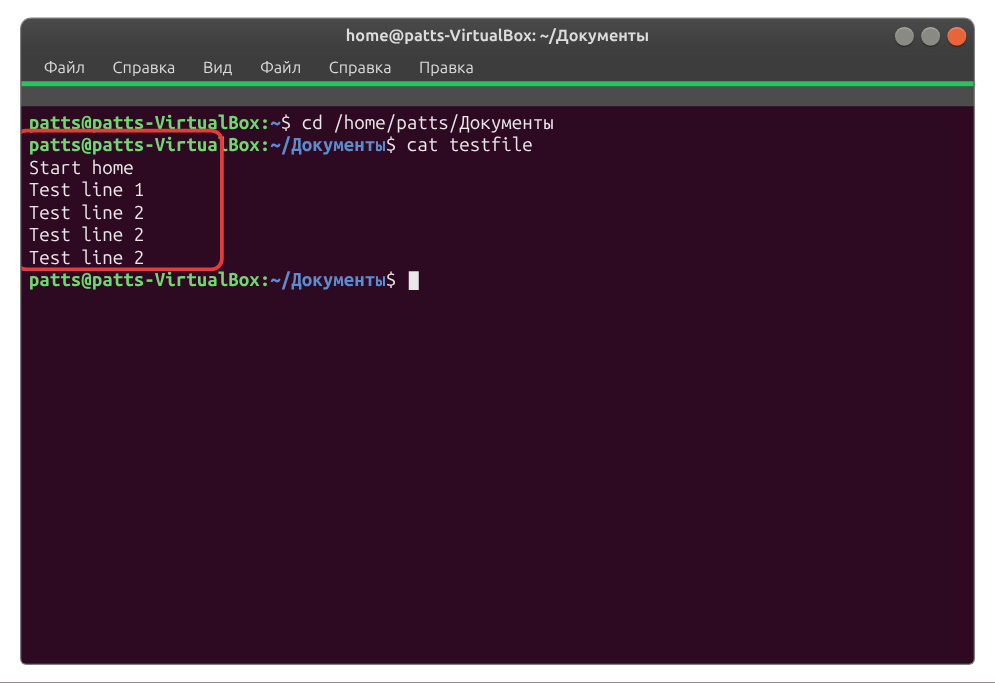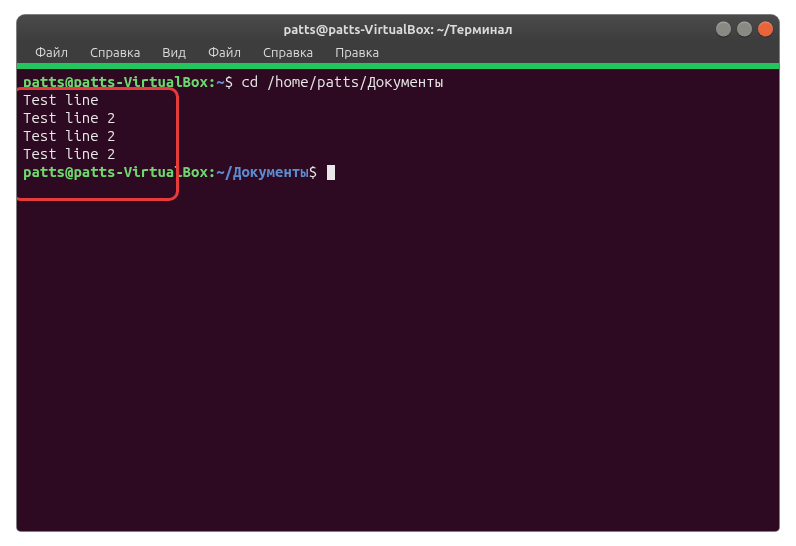--- a/index.html
+++ b/index.html
@@ -52,41 +52,42 @@
       display: inline-block;
       box-shadow: inset 0 1px 1px rgba(255,255,255,0.3), 0 1px 1px rgba(0,0,0,0.4);
     }
     .ctrl-min { background: #8a8a84; }
     .ctrl-max { background: #8a8a84; }
     .ctrl-close { background: #e9633b; }
     .menubar {
       height: 26px;
       background: #3d3d3d;
       display: flex;
-      align-items: flex-start;
+      align-items: center;
       padding: 0 8px;
       gap: 2px;
       color: #dcdcdc;
       font-size: 13px;
-      border-bottom: 6px solid #22c55e;
+      border-bottom: 4px solid #22c55e;
     }
     .menu-item {
       padding: 2px 10px;
       cursor: pointer;
     }
     .terminal-body {
       flex: 1;
       background: #2d0922;
       padding: 4px 6px;
       font-family: "Ubuntu Mono", "DejaVu Sans Mono", monospace;
       font-size: 15px;
       line-height: 18px;
       color: #e8e8e8;
       position: relative;
       overflow: hidden;
+      margin-top: 16px;
     }
     .prompt-user { color: #6fd86f; font-weight: bold; }
     .prompt-path { color: #5c8cce; font-weight: bold; }
     .prompt-dollar { color: #e8e8e8; }
     .cmd { color: #e8e8e8; }
     .cursor {
       display: inline-block;
       width: 8px;
       height: 15px;
       background: #e8e8e8;
@@ -100,43 +101,45 @@
       pointer-events: none;
     }
     .line { white-space: pre; }
   </style>
 </head>
 <body>
 
 <div class="window">
 
   <div class="titlebar">
-    <span>patts@patts-VirtualBox: ~/Терминал</span>
+    <span>home@patts-VirtualBox: ~/Документы</span>
     <div class="window-controls">
       <span class="ctrl-btn ctrl-min"></span>
       <span class="ctrl-btn ctrl-max"></span>
       <span class="ctrl-btn ctrl-close"></span>
     </div>
   </div>
 
   <div class="menubar">
     <span class="menu-item">Файл</span>
     <span class="menu-item">Справка</span>
     <span class="menu-item">Вид</span>
     <span class="menu-item">Файл</span>
     <span class="menu-item">Справка</span>
     <span class="menu-item">Правка</span>
   </div>
 
   <div class="terminal-body">
 
     <div class="line"><span class="prompt-user">patts@patts-VirtualBox</span><span class="prompt-user">:</span><span class="prompt-path">~</span><span class="prompt-dollar">$</span><span class="cmd"> cd /home/patts/Документы</span></div>
 
+    <div class="line"><span class="prompt-user">patts@patts-VirtualBox</span><span class="prompt-user">:</span><span class="prompt-path">~/Документы</span><span class="prompt-dollar">$</span><span class="cmd"> cat testfile</span></div>
 
-    <div class="line">Test line</div>
+    <div class="line">Start home</div>
+    <div class="line">Test line 1</div>
     <div class="line">Test line 2</div>
     <div class="line">Test line 2</div>
     <div class="line">Test line 2</div>
 
     <div class="line"><span class="prompt-user">patts@patts-VirtualBox</span><span class="prompt-user">:</span><span class="prompt-path">~/Документы</span><span class="prompt-dollar">$</span><span class="cmd"> </span><span class="cursor"></span></div>
 
     <div class="highlight-box" style="top:18px;left:-6px;width:168px;height:114px;"></div>
   </div>
 
 </div>

